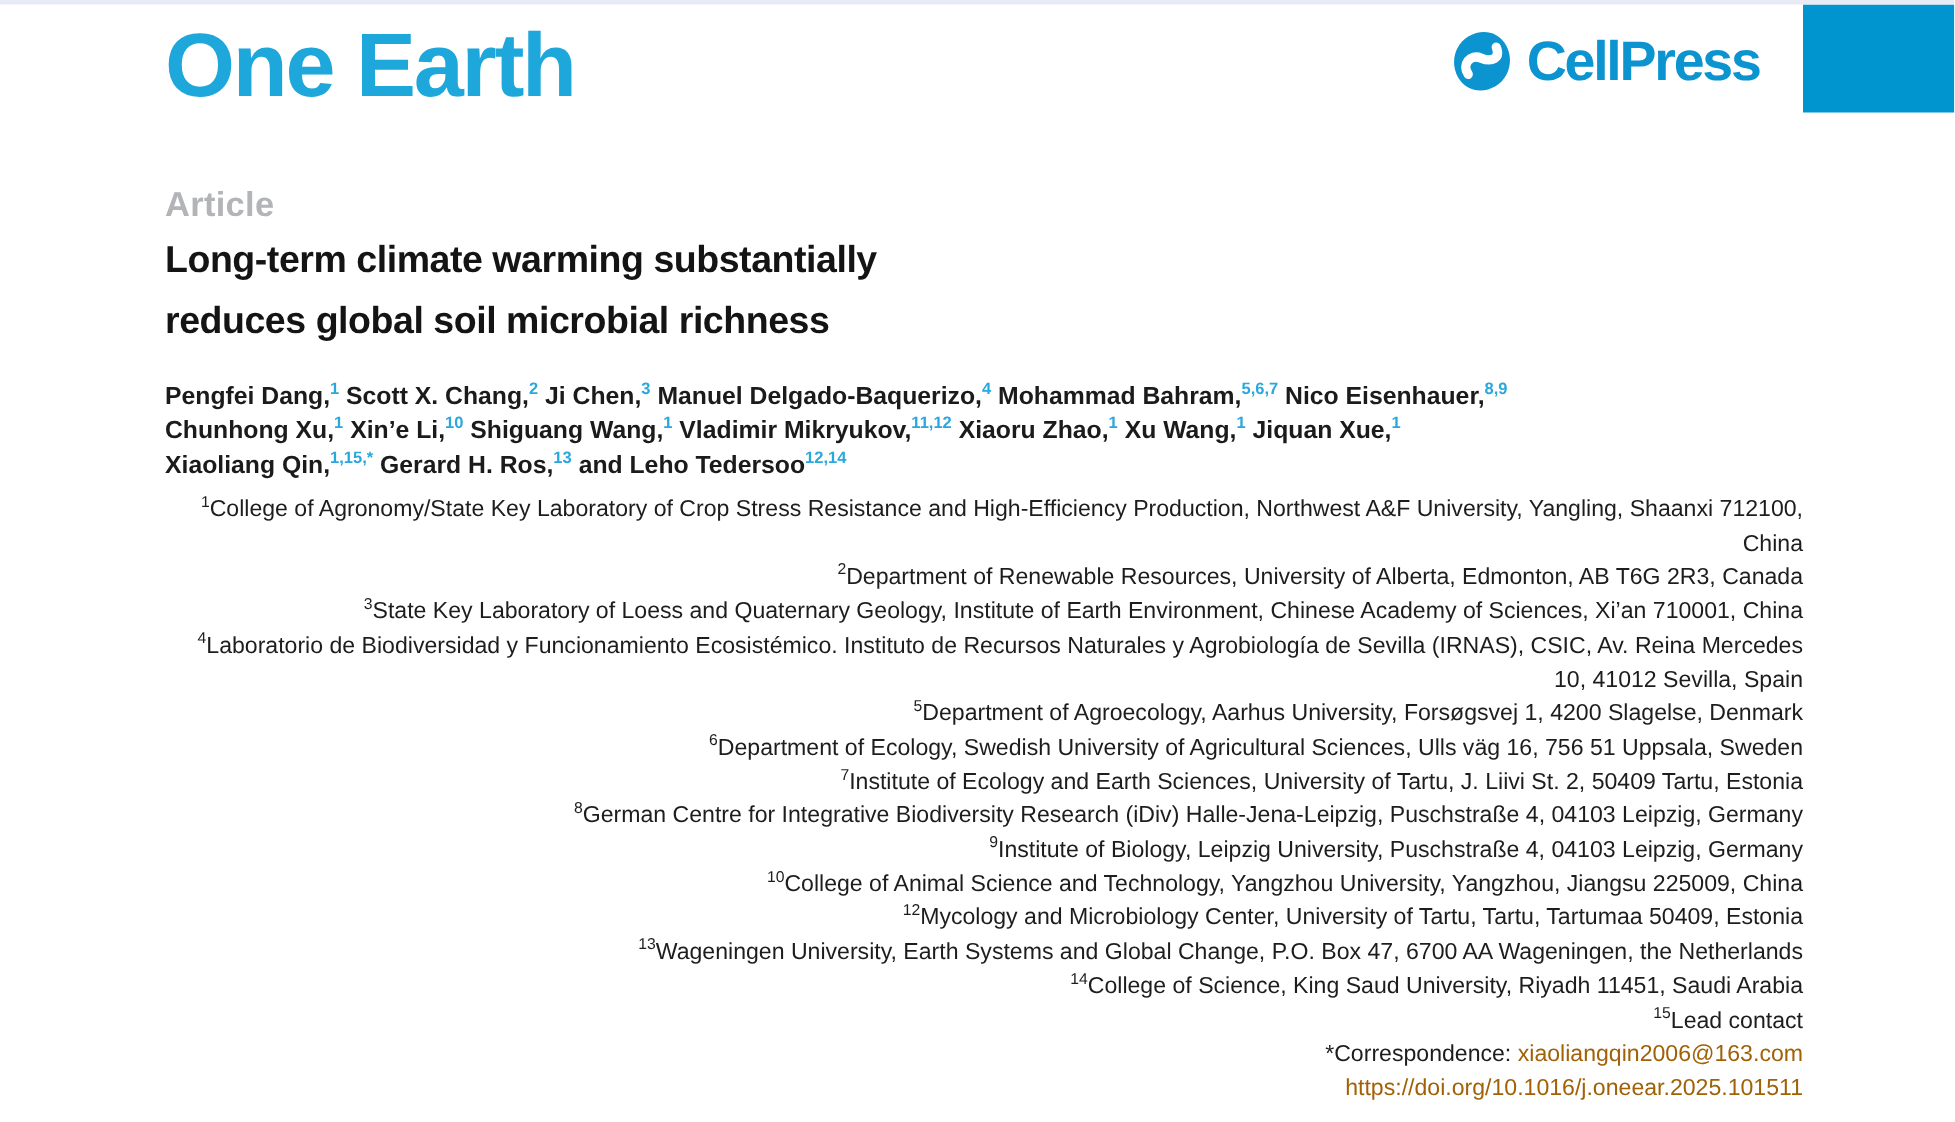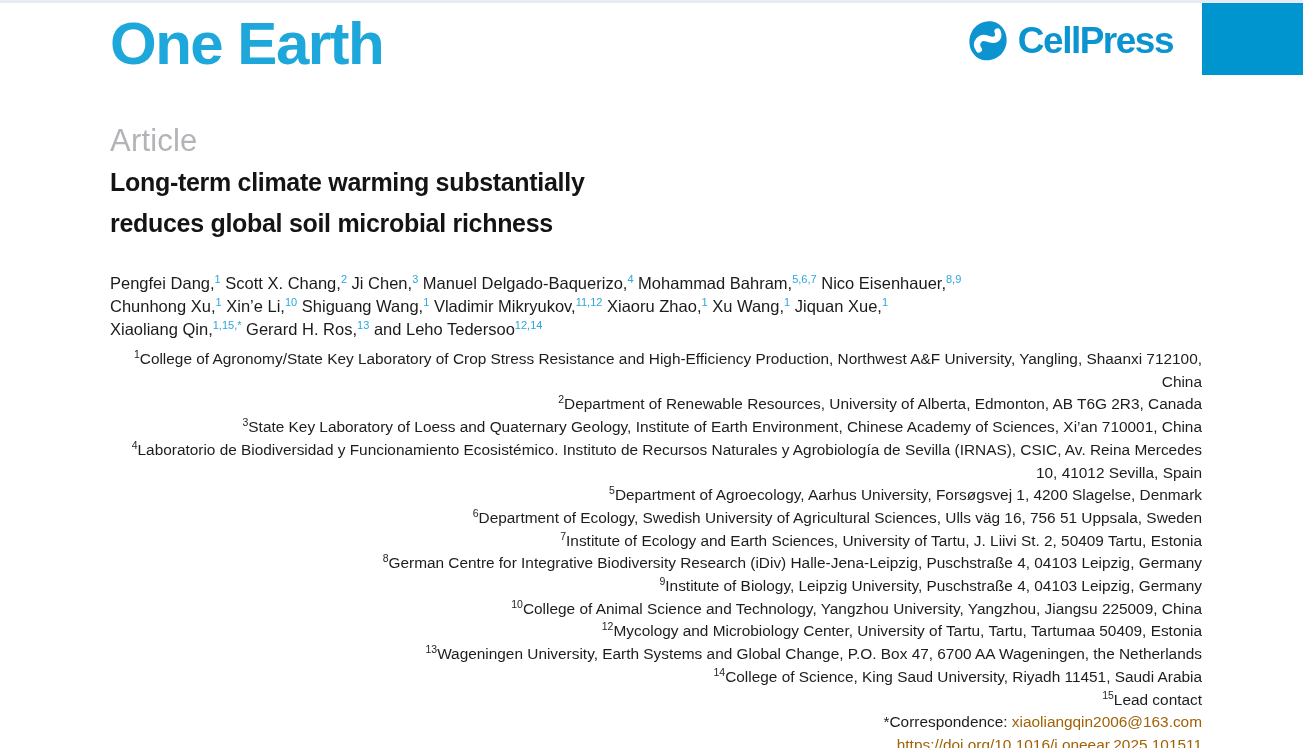--- a/index.html
+++ b/index.html
@@ -46,37 +46,37 @@
     background: #0095ce;
   }
   
   main {
     position: absolute;
     left: 110px;
     top: 120px;
     width: 1092px;
   }
   .kicker {
-    font-size: 31px;
-    font-weight: normal;
+    font-size: 23px;
+    font-weight: bold;
     color: #b2b4b7;
     letter-spacing: 0.2px;
   }
   h1.title {
     margin-top: 3px;
     font-size: 25px;
     line-height: 41px;
     font-weight: bold;
     color: #141414;
     letter-spacing: -0.3px;
   }
   .authors {
-    margin-top: 28px;
+    margin-top: 18px;
     font-size: 16.5px;
-    font-weight: normal;
+    font-weight: bold;
     line-height: 23px;
     color: #1b1b1b;
   }
   .authors sup {
     color: #2aa7dd;
     font-size: 11px;
     line-height: 0;
   }
   .affiliations, .footnote-line {
     font-size: 15.4px;

